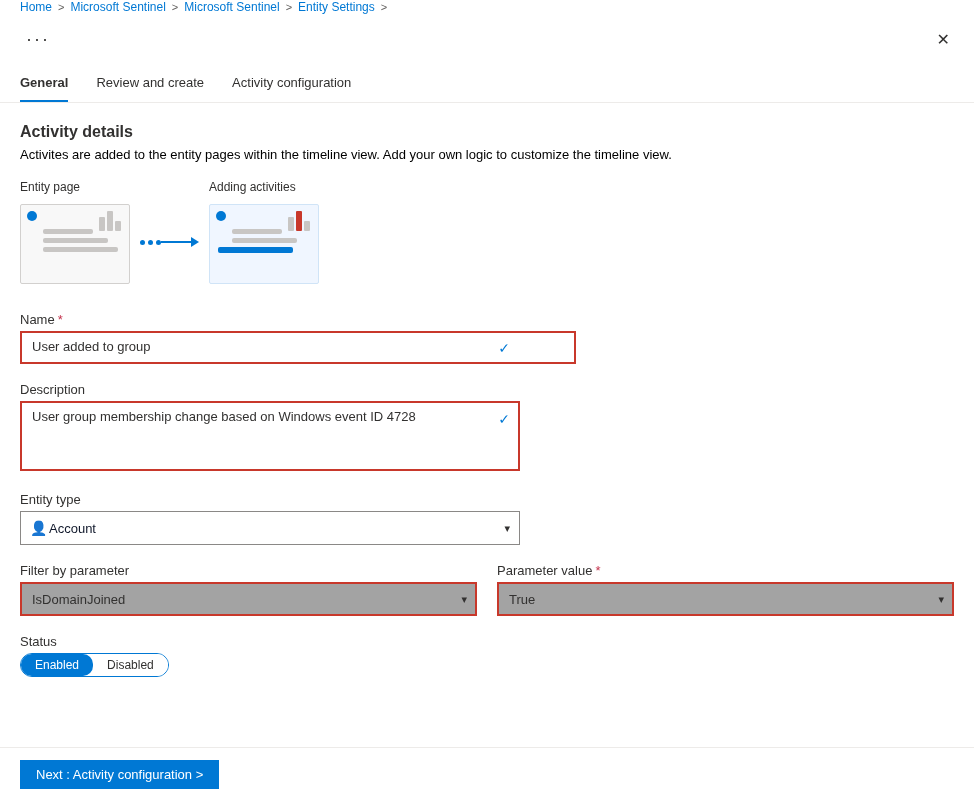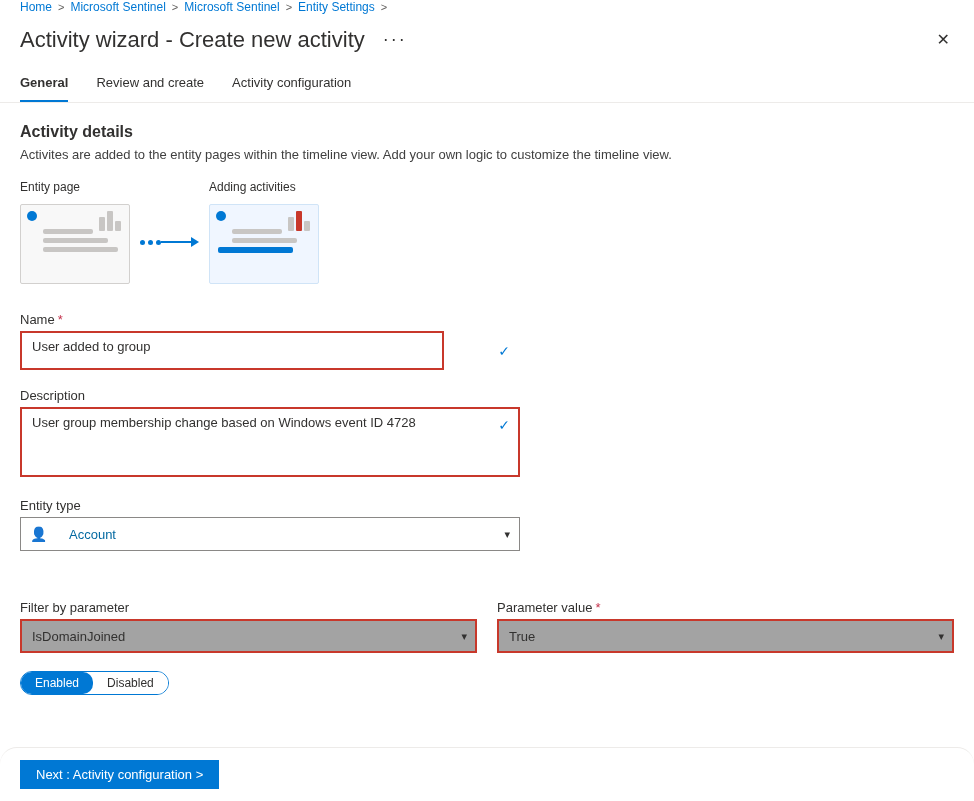--- a/index.html
+++ b/index.html
@@ -16,21 +16,21 @@
     .close-btn { font-size: 16px; color: #323130; cursor: pointer; background: none; border: none; padding: 4px; }
 
     .tabs { display: flex; border-bottom: 1px solid #edebe9; padding: 0 20px; margin-bottom: 0; }
     .tab { padding: 10px 0; margin-right: 28px; font-size: 13px; cursor: pointer; color: #323130; border-bottom: 2px solid transparent; }
     .tab.active { color: #323130; border-bottom: 2px solid #0078d4; font-weight: 600; }
     .tab:not(.active) { color: #323130; }
 
     .content { padding: 20px 20px 80px; }
 
     .section-title { font-size: 16px; font-weight: 600; margin-bottom: 6px; }
-    .section-desc { font-size: 13px; color: #404040; margin-bottom: 18px; }
+    .section-desc { font-size: 13px; color: #000000; margin-bottom: 18px; }
 
     .diagram { display: flex; align-items: center; gap: 0; margin-bottom: 28px; }
     .diagram-box { display: flex; flex-direction: column; align-items: flex-start; gap: 4px; }
     .diagram-label { font-size: 12px; color: #323130; margin-bottom: 6px; }
     .diagram-card { width: 110px; height: 80px; background: #f8f8f8; border: 1px solid #d2d0ce; border-radius: 2px; padding: 8px; position: relative; display: flex; flex-direction: column; gap: 4px; }
     .diagram-card .icon-person { width: 10px; height: 10px; background: #0078d4; border-radius: 50%; position: absolute; top: 6px; left: 6px; }
     .diagram-card .line { height: 5px; background: #c8c6c4; border-radius: 2px; margin-left: 14px; }
     .diagram-card .line.short { width: 50px; }
     .diagram-card .line.medium { width: 65px; }
     .diagram-card .line.long { width: 75px; }
@@ -42,66 +42,65 @@
     .diagram-arrow .arrow-dots { display: flex; gap: 3px; align-items: center; }
     .diagram-arrow .dot { width: 5px; height: 5px; border-radius: 50%; background: #0078d4; }
 
     .right-card { background: #f0f6ff; border: 1px solid #d0e4f7; }
     .highlight-bar { background: #c8382b !important; }
 
     .form-group { margin-bottom: 18px; }
     .form-label { font-size: 13px; font-weight: 400; margin-bottom: 4px; display: flex; align-items: flex-start; gap: 3px; }
     .required { color: #c4314b; font-size: 13px; }
 
-    .input-field { width: 424px; border: 1px solid #8a8886; padding: 6px 32px 14px 10px; font-size: 13px; font-family: inherit; color: #323130; position: relative; outline: none; }
+    .input-field { width: 556px; border: 1px solid #8a8886; padding: 6px 32px 8px 10px; font-size: 13px; font-family: inherit; color: #323130; position: relative; outline: none; }
     .input-field.active-border { border-color: #c8382b; border-width: 2px; }
 
     .input-wrapper { position: relative; display: inline-block; width: 500px; }
     .input-wrapper .check-icon { position: absolute; right: 10px; top: 50%; transform: translateY(-50%); color: #0078d4; font-size: 14px; }
     .textarea-wrapper { position: relative; display: inline-block; width: 500px; }
     .textarea-wrapper .check-icon { position: absolute; right: 10px; top: 10px; color: #0078d4; font-size: 14px; }
     .input-textarea { width: 500px; border: 2px solid #c8382b; padding: 6px 32px 6px 10px; font-size: 13px; font-family: inherit; color: #323130; resize: none; height: 70px; outline: none; }
 
     .entity-type-wrapper { position: relative; width: 500px; }
-    .entity-type-select { width: 500px; border: 1px solid #8a8886; padding: 6px 32px 6px 48px; font-size: 13px; font-family: inherit; color: #0369a1; appearance: none; background: #fff; outline: none; cursor: pointer; height: 34px; }
+    .entity-type-select { width: 500px; border: 1px solid #8a8886; padding: 6px 32px 6px 28px; font-size: 13px; font-family: inherit; color: #0f172a; appearance: none; background: #fff; outline: none; cursor: pointer; height: 34px; }
     .entity-type-icon { position: absolute; left: 10px; top: 50%; transform: translateY(-50%); font-size: 14px; color: #0078d4; }
     .entity-chevron { position: absolute; right: 10px; top: 50%; transform: translateY(-50%); color: #323130; font-size: 11px; pointer-events: none; }
 
     .filter-row { display: flex; gap: 20px; margin-bottom: 18px; }
-    .filter-group { flex: 1; margin-top: 31px; }
+    .filter-group { flex: 1; }
     .filter-select-wrapper { position: relative; }
     .filter-select { width: 100%; border: 2px solid #c8382b; padding: 6px 32px 6px 10px; font-size: 13px; font-family: inherit; color: #323130; appearance: none; background: #a3a3a3; outline: none; cursor: pointer; height: 34px; }
     .filter-select-wrapper .chevron { position: absolute; right: 10px; top: 50%; transform: translateY(-50%); color: #323130; font-size: 11px; pointer-events: none; }
 
     .status-section { margin-bottom: 30px; }
     .status-toggle { display: flex; border: 1px solid #0078d4; border-radius: 12px; overflow: hidden; width: fit-content; }
     .toggle-btn { padding: 4px 14px; font-size: 12px; cursor: pointer; border: none; background: none; font-family: inherit; }
     .toggle-btn.active { background: #0078d4; color: #fff; border-radius: 10px; }
     .toggle-btn:not(.active) { color: #323130; background: #fff; }
 
-    .footer { position: fixed; bottom: 0; left: 0; right: 0; background: #fff; border-top: 1px solid #edebe9; padding: 12px 20px; display: flex; gap: 10px; width: 974px; border-radius: 17px; }
+    .footer { position: fixed; bottom: 0; left: 0; right: 0; background: #fff; border-top: 1px solid #edebe9; padding: 12px 20px; display: flex; gap: 10px; width: 974px; }
     .btn-primary { background: #0078d4; color: #fff; border: none; padding: 7px 16px; font-size: 13px; font-family: inherit; cursor: pointer; }
   </style>
 </head>
 <body>
 
 <div class="breadcrumb">
   <span>Home</span>
   <span class="sep">&gt;</span>
   <span>Microsoft Sentinel</span>
   <span class="sep">&gt;</span>
   <span>Microsoft Sentinel</span>
   <span class="sep">&gt;</span>
   <span>Entity Settings</span>
   <span class="sep">&gt;</span>
 </div>
 
 <div class="header">
   <div class="header-left">
-    <h1 class="header-title">Activity wizard - Create new activity</h1>
     <span class="header-more">···</span>
   </div>
   <button class="close-btn">✕</button>
 </div>
 
 <div class="tabs">
   <div class="tab active">General</div>
   <div class="tab">Review and create</div>
   <div class="tab">Activity configuration</div>
 </div>
@@ -204,20 +203,21 @@
       <div class="filter-select-wrapper">
         <select class="filter-select">
           <option>True</option>
         </select>
         <span class="chevron">▾</span>
       </div>
     </div>
   </div>
 
   <div class="status-section">
+    <div class="form-label">Status</div>
     <div class="status-toggle">
       <button class="toggle-btn active">Enabled</button>
       <button class="toggle-btn">Disabled</button>
     </div>
   </div>
 </div>
 
 <div class="footer">
   <button class="btn-primary">Next : Activity configuration &gt;</button>
 </div>

